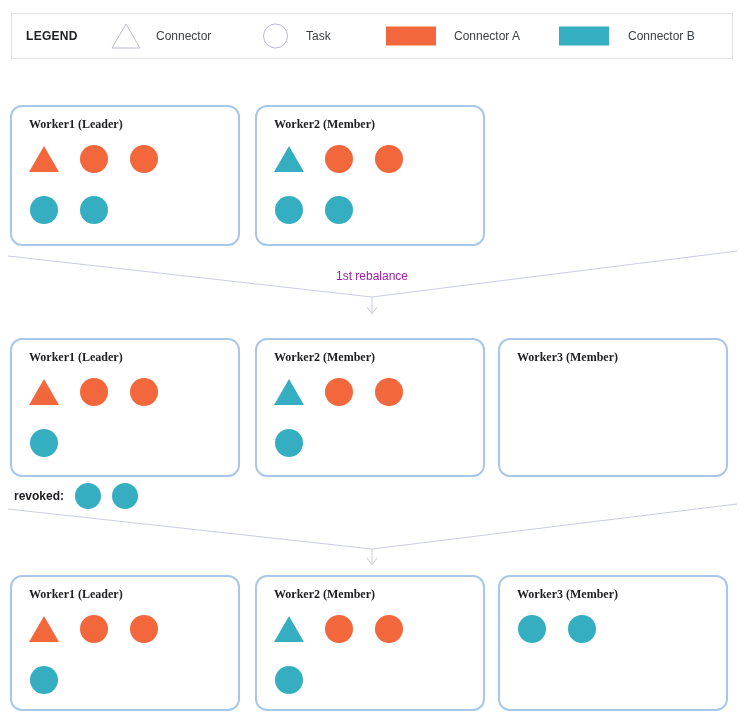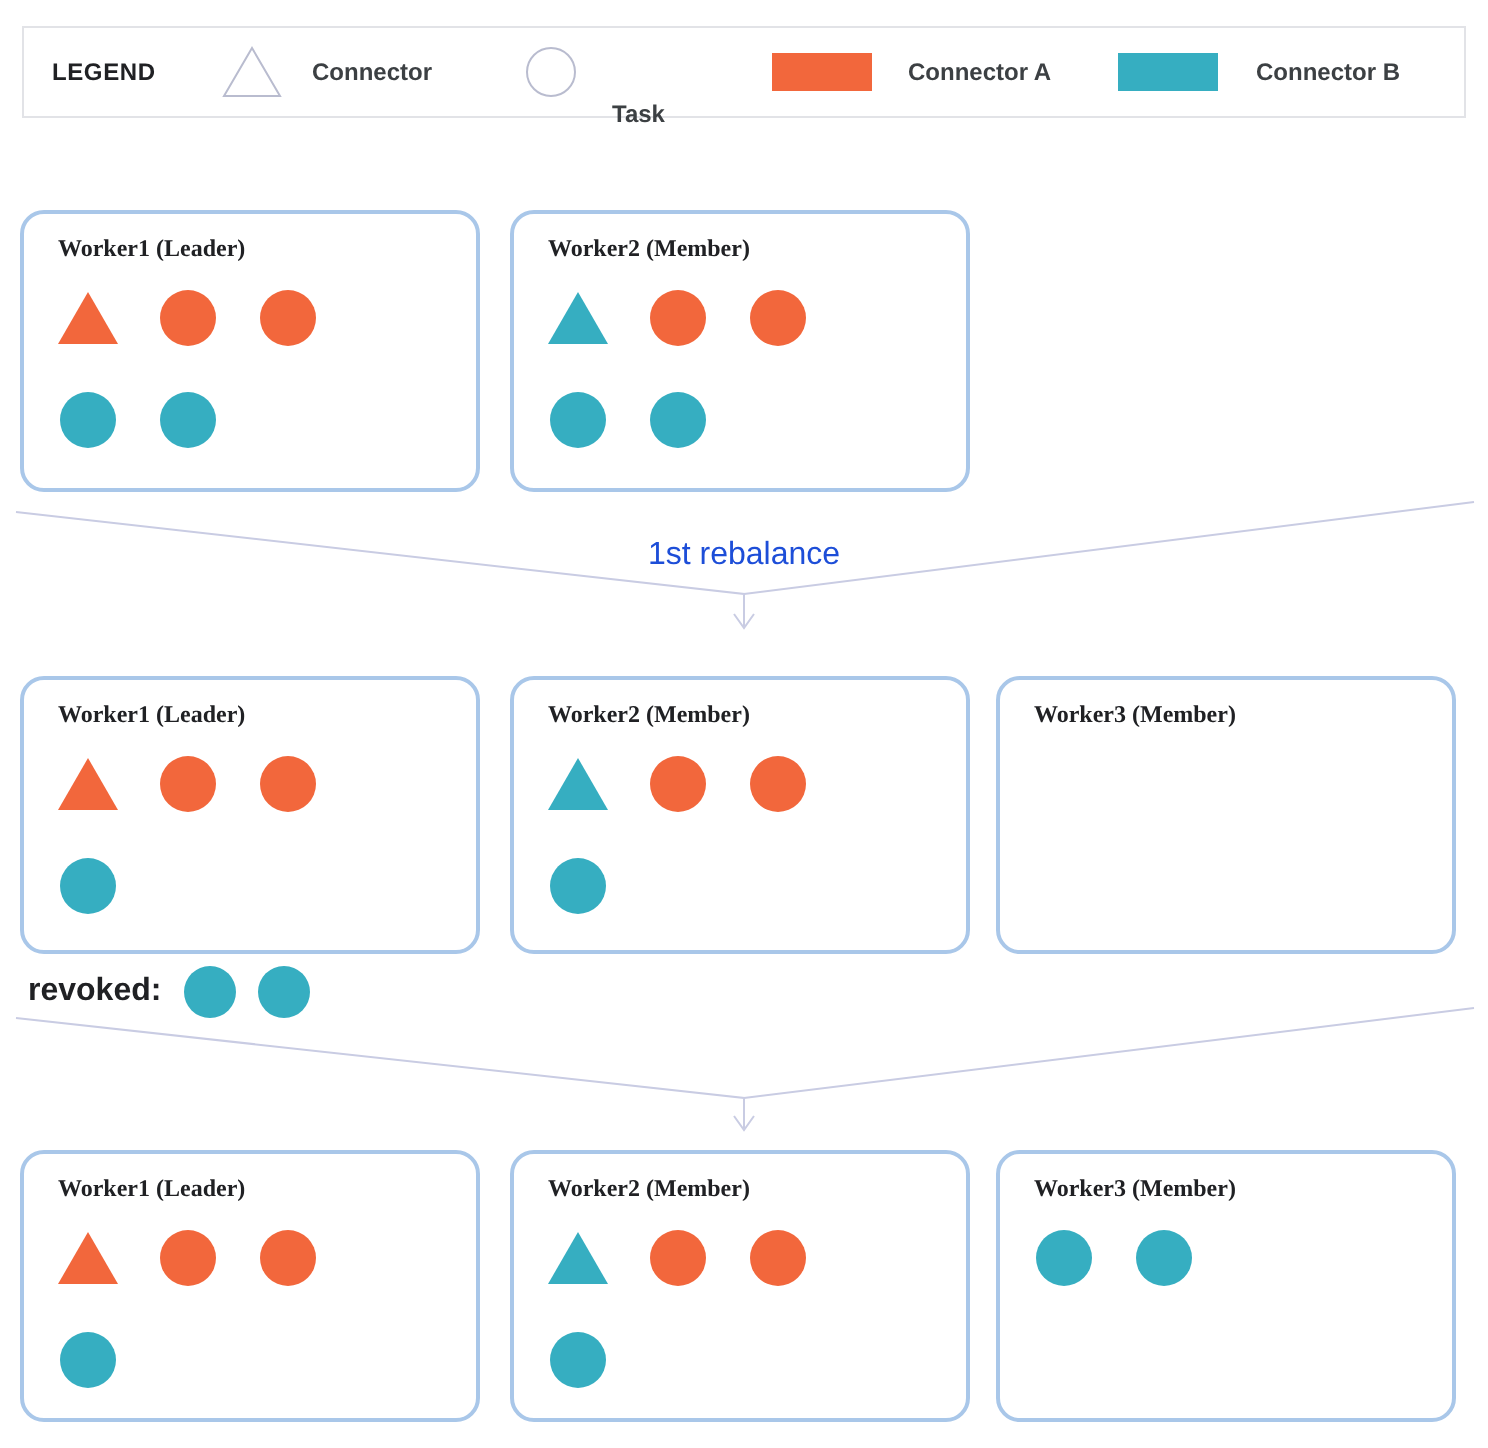--- a/index.html
+++ b/index.html
@@ -14,49 +14,49 @@
     position:absolute; left:11px; top:13px; width:720px; height:44px;
     border:1px solid #e2e3e7; background:#ffffff;
   }
   .legend-title {
     position:absolute; left:14px; top:50%; transform:translateY(-50%);
     font-size:12px; font-weight:bold; letter-spacing:.3px;
   }
   .legend-icon { position:absolute; top:50%; transform:translateY(-50%); }
   .legend-label {
     position:absolute; top:50%; transform:translateY(-50%);
-    font-size:12px; color:#3c4043; white-space:nowrap;font-weight:bold;
+    font-size:12px; color:#3c4043; white-space:nowrap;
   }
   .swatch { width:50px; height:19px; }
   .circle-outline { width:25px; height:25px; border:1px solid #b9bccf; border-radius:50%; background:#fff; box-sizing:border-box; }
 
   
   .worker {
     position:absolute; width:230px; background:#ffffff;
     border:2px solid #a9c7e9; border-radius:12px; box-sizing:border-box;
   }
   .worker-title { position:absolute; left:17px; top:10px; font-size:12px; font-weight:bold; white-space:nowrap;font-family:Liberation Serif, serif; }
   .srow { position:absolute; left:16px; display:flex; gap:18px; }
   .srow.r0 { top:37px; }
   .srow.r1 { top:88px; }
   .shape-cell { width:32px; height:29px; display:flex; align-items:center; justify-content:center; }
   .task-circle { width:28px; height:28px; border-radius:50%; }
 
   
   .flow-label {
     position:absolute; left:0; width:744px; text-align:center;
-    font-size:16px; color:#1d4ed8;
+    font-size:12px; color:#a21caf;
   }
 
   
   .revoked-row {
     position:absolute; left:14px; top:483px; height:26px;
     display:flex; align-items:center; gap:11px;
   }
-  .revoked-label { font-size:16px; font-weight:bold; }
+  .revoked-label { font-size:12px; font-weight:bold; }
   .revoked-circle { width:26px; height:26px; border-radius:50%; }
 </style>
 </head>
 <body>
 
 <div class="canvas">
 
   <svg class="flow-svg" width="744" height="724" viewBox="0 0 744 724">
     <g class="flow-stroke" fill="none" stroke="#C9CCE3" stroke-width="1">
       <path d="M8 256 L372 297 L372 313"></path>
@@ -69,21 +69,21 @@
   </svg>
 
   <div class="legend" id="legend">
     <span class="legend-title">LEGEND</span>
 
   <svg width="30" height="26" class="legend-icon" style="left: 99px;">
         <polygon points="15,1 29,25 1,25" fill="none" stroke="#B9BCCF" stroke-width="1"></polygon>
       </svg>
       <span class="legend-label" style="left: 144px;">Connector</span>
       <div class="circle-outline legend-icon" style="left: 251px;"></div>
-      <span class="legend-label" style="left: 294px; margin-top: 21px;">Task</span>
+      <span class="legend-label" style="left: 294px;">Task</span>
       <div class="swatch legend-icon" style="background: rgb(242, 103, 60); left: 374px;"></div>
       <span class="legend-label" style="left: 442px;">Connector A</span>
       <div class="swatch legend-icon" style="background: rgb(54, 174, 193); left: 547px;"></div>
       <span class="legend-label" style="left: 616px;">Connector B</span>
     </div>
 
   <div id="stages">
       <div class="worker" style="left: 10px; top: 105px; height: 141px;">
         <span class="worker-title">Worker1 (Leader)</span>
         <div class="srow r0">

